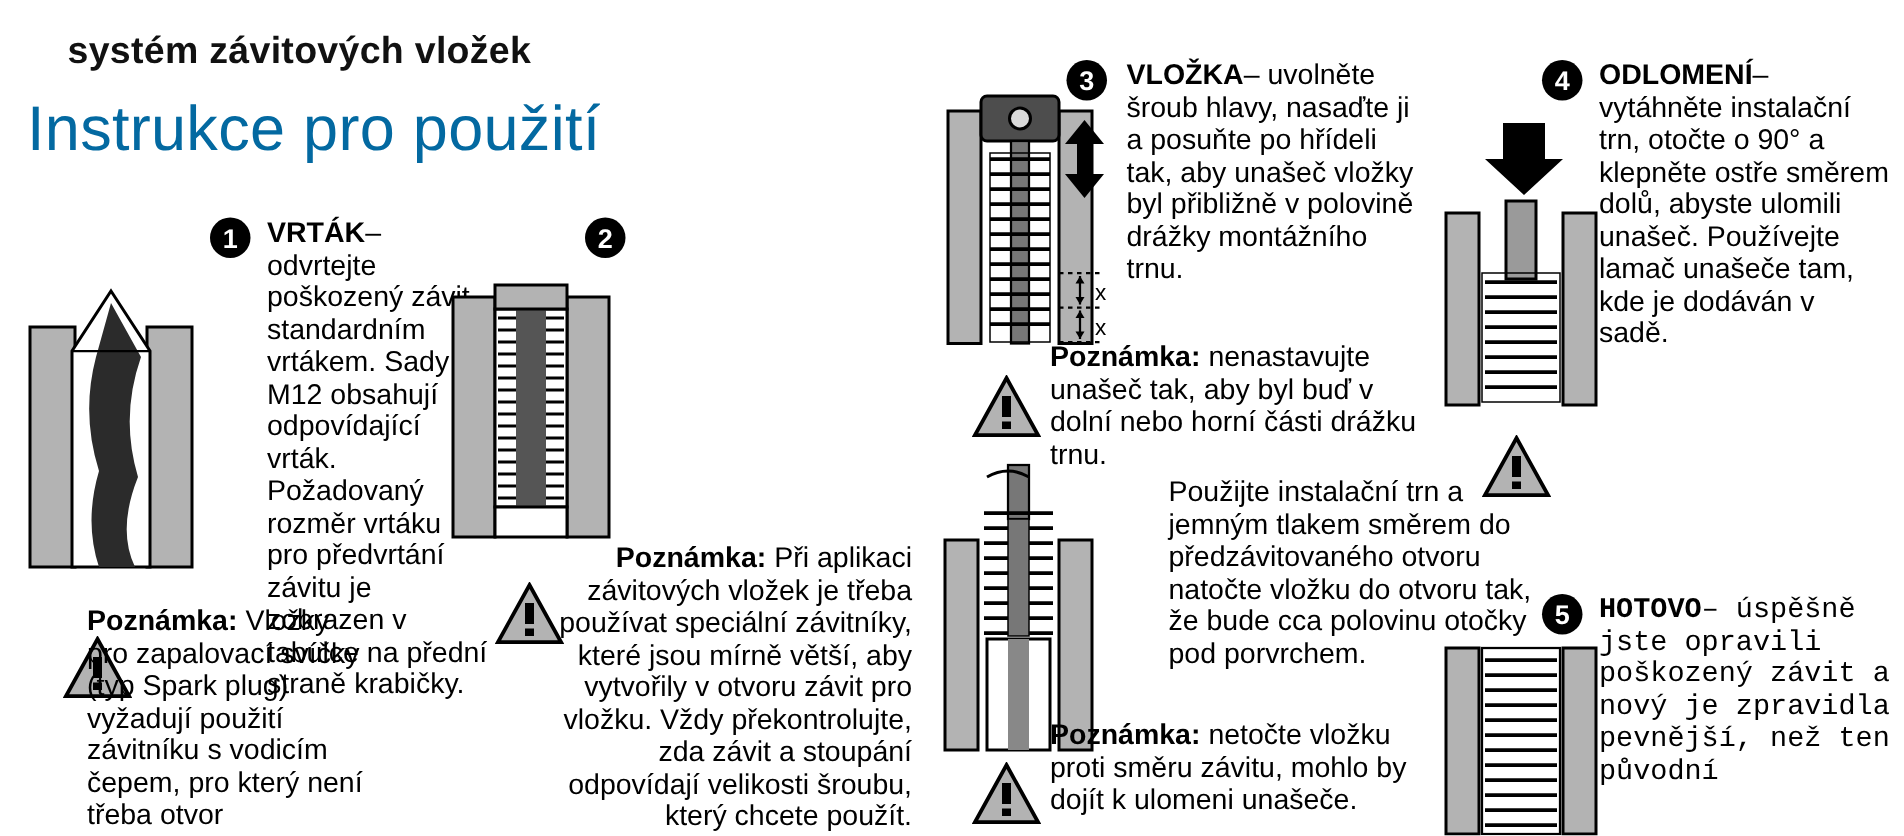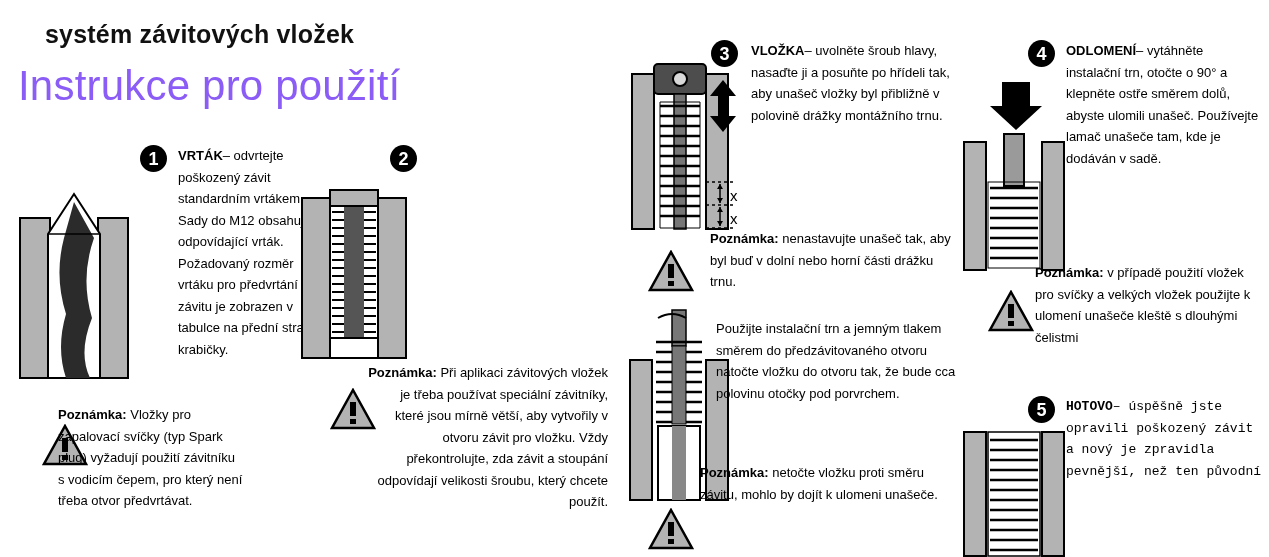--- a/index.html
+++ b/index.html
@@ -26,41 +26,41 @@
   .subtitle {
     left: 45px; top: 20px;
     font-size: 25px;
     font-weight: bold;
     color: #111;
     letter-spacing: .2px;
   }
   .title {
     left: 18px; top: 62px;
     font-size: 42px;
-    color: #8b5cf6;
+    color: #0369a1;
     letter-spacing: .2px;
   }
 
   
   .badge {
     width: 27px; height: 27px;
     border-radius: 50%;
     background: #000;
     color: #fff;
     font-size: 18px;
     font-weight: bold;
     display: flex;
     align-items: center;
     justify-content: center;
     line-height: 1;
   }
 
   
   .txt {
-    font-size: 13px;
+    font-size: 19px;
     line-height: 21.5px;
     color: #000;
   }
   .txt b { font-weight: bold; }
 
   
   .warn {
     width: 46px; height: 42px;
   }
 
@@ -179,21 +179,21 @@
     <path d="M14 48 l-3 -5 h6 z" fill="#000"></path>
   </svg>
   <div class="abs txt" style="left:730px; top:185px; font-size:15px;">x</div>
   <div class="abs txt" style="left:730px; top:208px; font-size:15px;">x</div>
 
   <svg class="abs warn" style="left:648px; top:250px;" viewBox="0 0 46 42">
     <path d="M23 2 L44 40 L2 40 Z" fill="#b3b3b3" stroke="#000" stroke-width="2.5"></path>
     <rect x="20" y="14" width="6" height="14" fill="#000"></rect>
     <rect x="20" y="31" width="6" height="5" fill="#000"></rect>
   </svg>
-  <div class="abs txt" style="left:700px; top:228px; width:250px;margin-left:10px;">
+  <div class="abs txt" style="left:700px; top:228px; width:250px;">
     <b>Poznámka:</b><span> nenastavujte unašeč tak, aby byl buď v dolní nebo horní části drážku trnu.</span>
   </div>
 
   <svg class="abs ill" style="left:628px; top:310px;" width="115" height="200" viewBox="0 0 115 200">
     <rect x="2" y="50" width="22" height="140" fill="#b3b3b3" stroke="#000" stroke-width="2"></rect>
     <rect x="78" y="50" width="22" height="140" fill="#b3b3b3" stroke="#000" stroke-width="2"></rect>
     <rect x="44" y="0" width="14" height="36" fill="#777" stroke="#000" stroke-width="1.5"></rect>
     <path d="M30 8 q14 -8 28 0" fill="none" stroke="#000" stroke-width="2"></path>
     <g stroke="#000" stroke-width="2.5" fill="none">
       <path d="M28 32 H74"></path>
@@ -203,28 +203,28 @@
       <path d="M28 72 H74"></path>
         <path d="M28 82 H74"></path>
         <path d="M28 92 H74"></path>
         <path d="M28 102 H74"></path>
       <path d="M28 112 H74"></path>
     </g>
     <rect x="44" y="36" width="14" height="78" fill="#777" stroke="#000" stroke-width="1"></rect>
     <rect x="30" y="116" width="42" height="74" fill="#ffffff" stroke="#000" stroke-width="2"></rect>
     <rect x="44" y="116" width="14" height="74" fill="#888"></rect>
   </svg>
-  <div class="abs txt" style="left:716px; top:318px; width:250px;">Použijte instalační trn a jemným tlakem směrem do předzávitovaného otvoru natočte vložku do otvoru tak, že bude cca polovinu otočky pod porvrchem.</div>
+  <div class="abs txt" style="left:779px; top:318px; width:250px;">Použijte instalační trn a jemným tlakem směrem do předzávitovaného otvoru natočte vložku do otvoru tak, že bude cca polovinu otočky pod porvrchem.</div>
 
   <svg class="abs warn" style="left:648px; top:508px;" viewBox="0 0 46 42">
     <path d="M23 2 L44 40 L2 40 Z" fill="#b3b3b3" stroke="#000" stroke-width="2.5"></path>
     <rect x="20" y="14" width="6" height="14" fill="#000"></rect>
     <rect x="20" y="31" width="6" height="5" fill="#000"></rect>
   </svg>
-  <div class="abs txt" style="left:700px; top:462px; width:250px;">
+  <div class="abs txt" style="left:700px; top:480px; width:250px;">
     <b>Poznámka:</b><span> netočte vložku proti směru závitu, mohlo by dojít k ulomeni unašeče.</span>
   </div>
 
   <div class="abs badge" style="left:1028px; top:40px;">4</div>
   <div class="abs txt" style="left:1066px; top:40px; width:195px;">
     <b>ODLOMENÍ</b><span>– vytáhněte instalační trn, otočte o 90° a klepněte ostře směrem dolů, abyste ulomili unašeč. Používejte lamač unašeče tam, kde je dodáván v sadě.</span>
   </div>
 
   <svg class="abs ill" style="left:962px; top:82px;" width="110" height="190" viewBox="0 0 110 190">
     <path d="M40 0 H68 V24 H80 L54 48 L28 24 H40 Z" fill="#000"></path>
@@ -242,23 +242,20 @@
         <path d="M28 176 H76"></path>
     </g>
     <rect x="26" y="100" width="52" height="86" fill="none" stroke="#000" stroke-width="1"></rect>
   </svg>
 
   <svg class="abs warn" style="left:988px; top:290px;" viewBox="0 0 46 42">
     <path d="M23 2 L44 40 L2 40 Z" fill="#b3b3b3" stroke="#000" stroke-width="2.5"></path>
     <rect x="20" y="14" width="6" height="14" fill="#000"></rect>
     <rect x="20" y="31" width="6" height="5" fill="#000"></rect>
   </svg>
-  <div class="abs txt" style="left:1035px; top:262px; width:228px;">
-    <b>Poznámka:</b><span> v případě použití vložek pro svíčky a velkých vložek použijte k ulomení unašeče kleště s dlouhými čelistmi</span>
-  </div>
 
   <div class="abs badge" style="left:1028px; top:396px;">5</div>
   <div class="abs txt" style="left:1066px; top:396px; width:196px;font-family:Liberation Mono, monospace;">
     <b>HOTOVO</b><span>– úspěšně jste opravili poškozený závit a nový je zpravidla pevnější, než ten původní</span>
   </div>
 
   <svg class="abs ill" style="left:962px; top:428px;" width="110" height="130" viewBox="0 0 110 130">
     <rect x="2" y="4" width="22" height="124" fill="#b3b3b3" stroke="#000" stroke-width="2"></rect>
     <rect x="80" y="4" width="22" height="124" fill="#b3b3b3" stroke="#000" stroke-width="2"></rect>
     <rect x="26" y="4" width="52" height="124" fill="#ffffff" stroke="#000" stroke-width="1.5"></rect>

